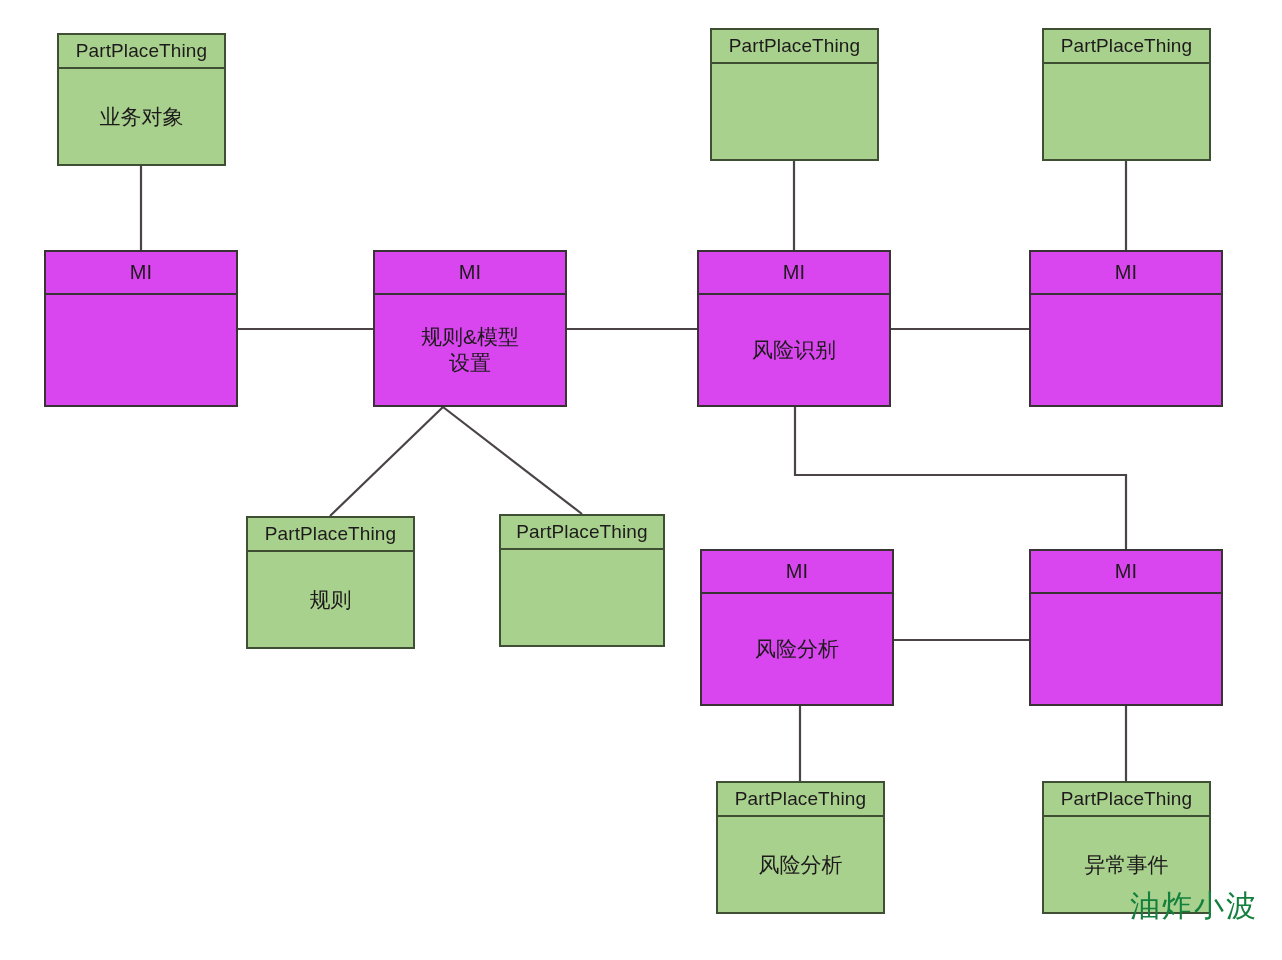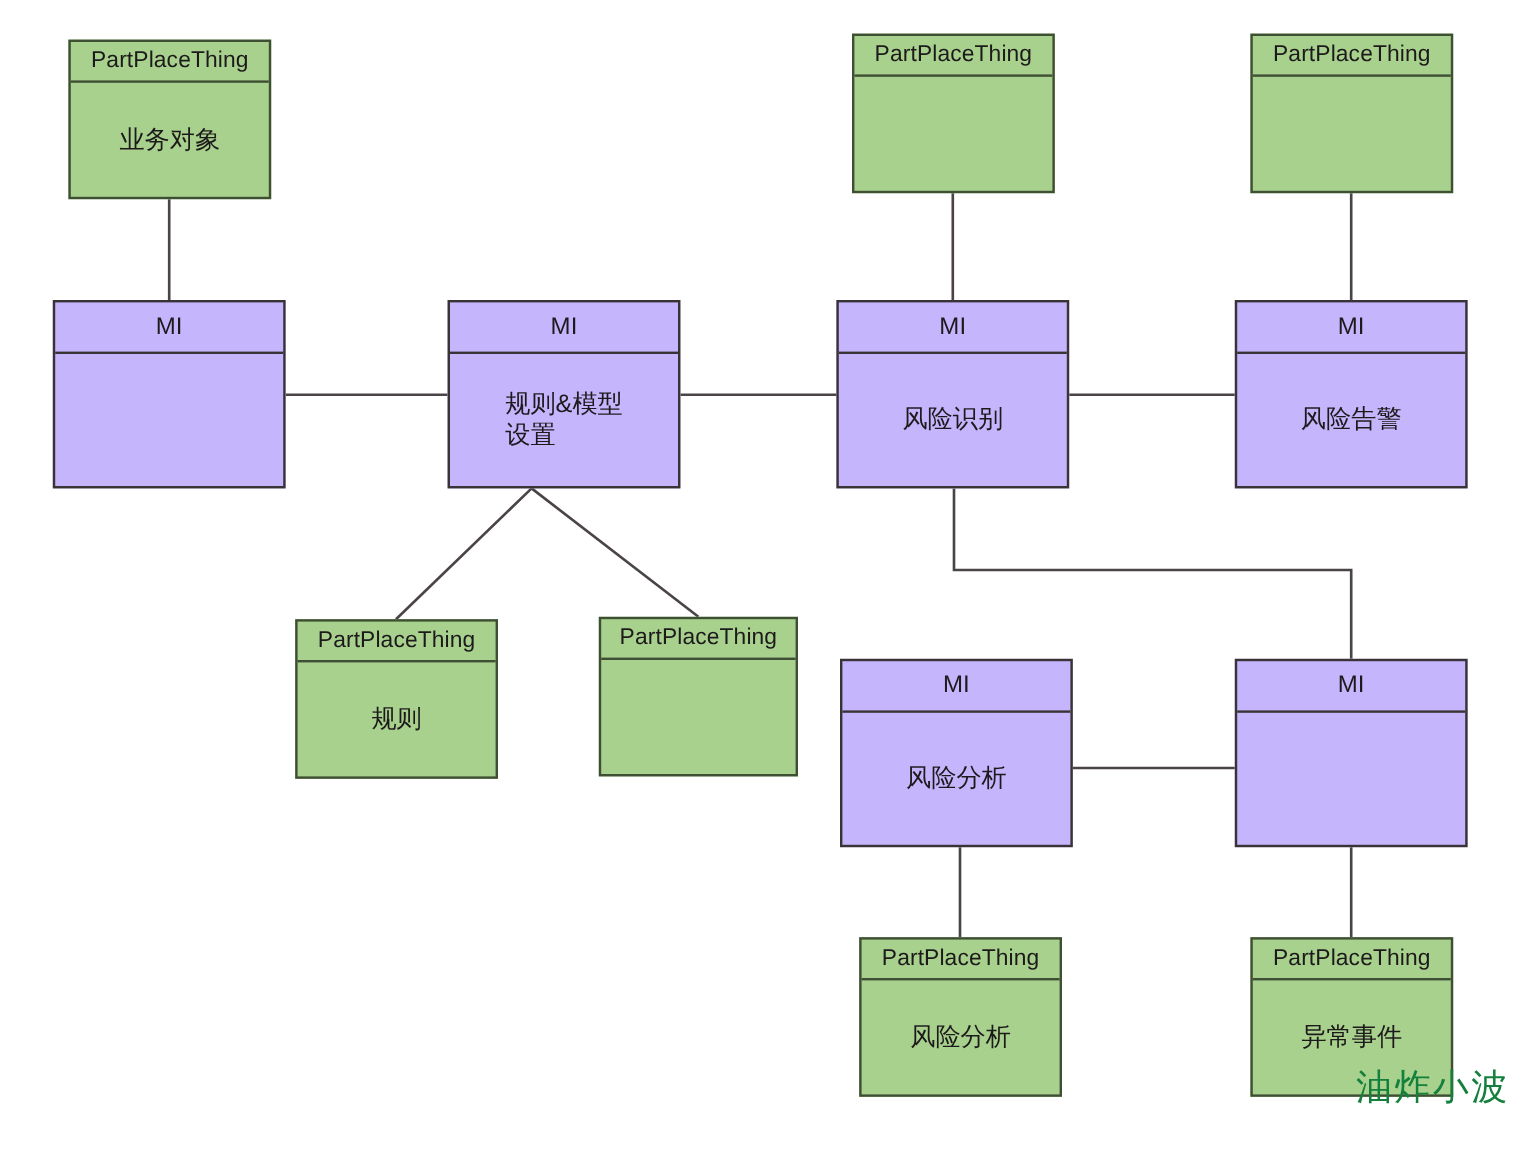--- a/index.html
+++ b/index.html
@@ -44,41 +44,41 @@
     white-space: nowrap;
     letter-spacing: 0.1px;
     color: #1d1a1b;
   }
   .node .body {
     box-sizing: border-box;
     flex: 1 1 auto;
     display: flex;
     align-items: center;
     justify-content: center;
-    text-align: left;
+    text-align: center;
     color: #1d1a1b;
     line-height: 1.22;
     padding: 0 6px;
   }
   
   .node.green {
     background: #a9d18e;
     border-color: #3f4f33;
   }
   .node.green .hdr {
     height: 34px;
     border-bottom: 2px solid #3f4f33;
     font-size: 19px;
   }
   .node.green .body {
     font-size: 21px;
   }
   
   .node.pink {
-    background: #c4b5fd;
+    background: #d946ef;
     border-color: #3a3335;
   }
   .node.pink .hdr {
     height: 43px;
     border-bottom: 2px solid #3a3335;
     font-size: 20px;
   }
   .node.pink .body {
     font-size: 21px;
   }
@@ -129,21 +129,20 @@
       <div class="node pink" style="left: 373px; top: 250px; width: 194px; height: 157px;">
         <div class="hdr">MI</div>
         <div class="body">规则&amp;模型<br>设置</div>
       </div>
       <div class="node pink" style="left: 697px; top: 250px; width: 194px; height: 157px;">
         <div class="hdr">MI</div>
         <div class="body">风险识别</div>
       </div>
       <div class="node pink" style="left: 1029px; top: 250px; width: 194px; height: 157px;">
         <div class="hdr">MI</div>
-        <div class="body">风险告警</div>
       </div>
       <div class="node green" style="left: 246px; top: 516px; width: 169px; height: 133px;">
         <div class="hdr">PartPlaceThing</div>
         <div class="body">规则</div>
       </div>
       <div class="node green" style="left: 499px; top: 514px; width: 166px; height: 133px;">
         <div class="hdr">PartPlaceThing</div>
       </div>
       <div class="node pink" style="left: 700px; top: 549px; width: 194px; height: 157px;">
         <div class="hdr">MI</div>

